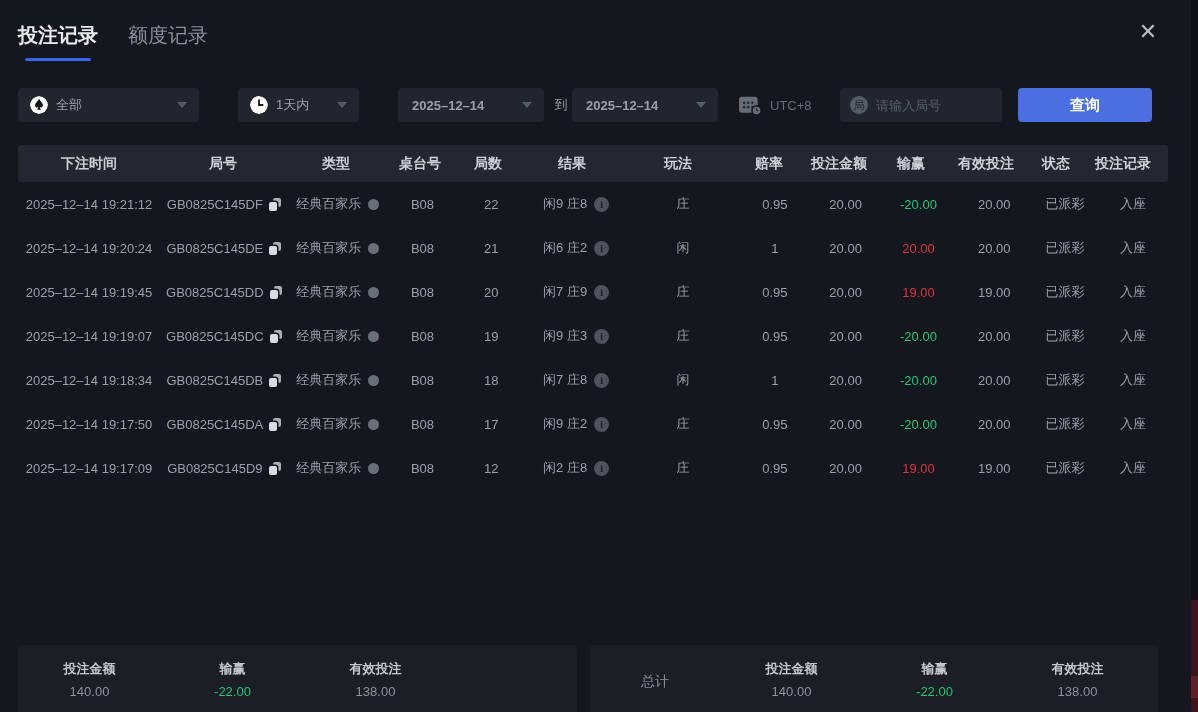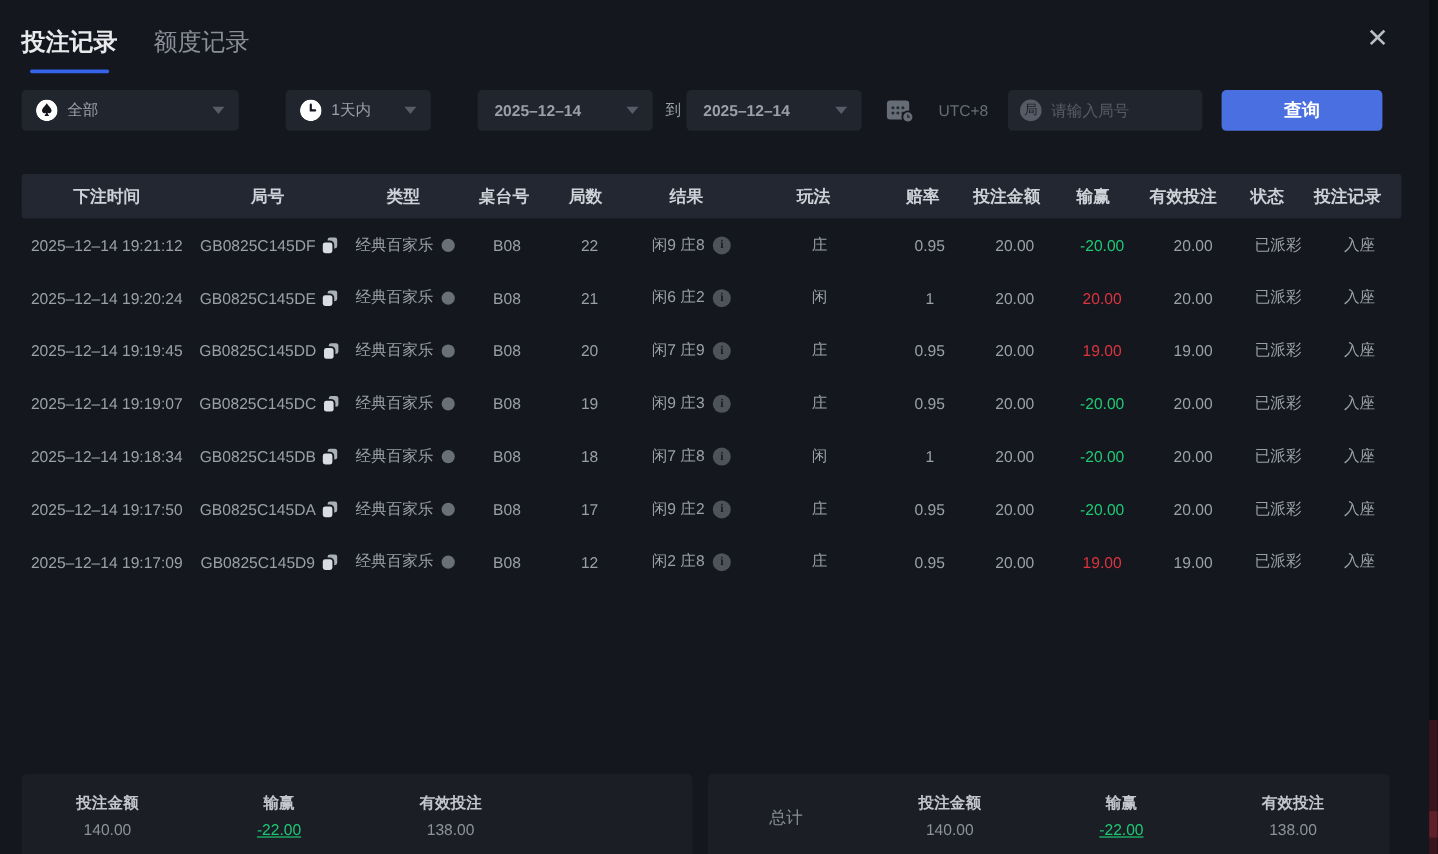--- a/index.html
+++ b/index.html
@@ -24,31 +24,31 @@
   .tabbar{position:absolute;top:22px;left:18px;display:flex;gap:30px;align-items:flex-start;}
   .tab{cursor:pointer;}
   .tab .tab-label{font-size:20px;color:#8a8f99;}
   .tab.active .tab-label{color:var(--text-bright);font-weight:bold;}
   .tab-underline{height:3px;width:66px;margin:9px auto 0;border-radius:2px;background:transparent;}
   .tab.active .tab-underline{background:var(--underline);}
   .close-btn{position:absolute;top:18px;right:36px;width:28px;height:28px;color:#b9bdc4;
     font-size:22px;line-height:28px;text-align:center;cursor:pointer;}
 
   
-  .filters{position:absolute;top:75px;left:0;width:1198px;height:34px;}
+  .filters{position:absolute;top:88px;left:0;width:1198px;height:34px;}
   .dd{position:absolute;top:0;height:34px;background:var(--panel);border-radius:4px;
       display:flex;align-items:center;padding:0 12px;cursor:pointer;}
   .dd .dd-value{font-size:13px;color:#9ba0a9;margin-left:8px;flex:1;}
   .dd.no-icon .dd-value{margin-left:2px;font-weight:bold;}
   .chevron{width:0;height:0;border-left:5px solid transparent;border-right:5px solid transparent;
       border-top:6px solid #565d68;margin-left:8px;}
   .circle-badge{width:18px;height:18px;border-radius:50%;flex:0 0 18px;}
   .to-label{position:absolute;left:550px;top:0;width:22px;text-align:center;line-height:34px;
       font-size:13px;color:#9aa0a9;}
-  .tz-group{position:absolute;left:738px;top:0;height:34px;display:flex;align-items:center;gap:20px;}
+  .tz-group{position:absolute;left:738px;top:0;height:34px;display:flex;align-items:center;gap:8px;}
   .tz-label{font-size:13px;color:var(--text-dim);}
   .search-box{position:absolute;left:840px;top:0;width:162px;height:34px;background:var(--panel);
       border-radius:4px;display:flex;align-items:center;padding:0 10px;gap:8px;}
   .round-badge{width:18px;height:18px;border-radius:50%;background:#565c66;color:#1c1f26;
       font-size:11px;line-height:18px;text-align:center;flex:0 0 18px;}
   .search-box input{flex:1;min-width:0;background:transparent;border:none;outline:none;
       font-size:13px;color:#aeb3bb;}
   .search-box input::placeholder{color:#575d67;}
   .query-btn{position:absolute;left:1018px;top:0;width:134px;height:34px;background:var(--accent);
       border:none;border-radius:4px;color:#fff;font-size:15px;font-weight:bold;cursor:pointer;}
@@ -77,21 +77,21 @@
 
   
   .summary-panel{position:absolute;top:645px;height:80px;background:var(--summary-bg);
       border-radius:4px;display:flex;align-items:flex-start;padding-top:15px;}
   .summary-panel.left{left:18px;width:559px;}
   .summary-panel.right{left:590px;width:568px;}
   .summary-title{width:130px;text-align:center;font-size:14px;color:#8a8f99;padding-top:13px;}
   .summary-item{width:143px;text-align:center;}
   .summary-item .s-label{font-size:13px;color:#c3c7cd;font-weight:bold;}
   .summary-item .s-value{font-size:13px;color:#8d929b;margin-top:6px;}
-  .summary-item .s-value.green{color:var(--green);text-decoration:underline;}
+  .summary-item .s-value.green{color:var(--green);}
 
   
   .edge-top{position:absolute;right:0;top:0;width:7px;height:600px;background:#0d0f13;}
   .edge-bottom{position:absolute;right:0;top:600px;width:7px;height:112px;background:#3c141c;}
   .edge-mark{position:absolute;right:0;top:676px;width:7px;height:22px;background:#612029;}
 </style>
 </head>
 <body>
 
 <div class="tabbar">

